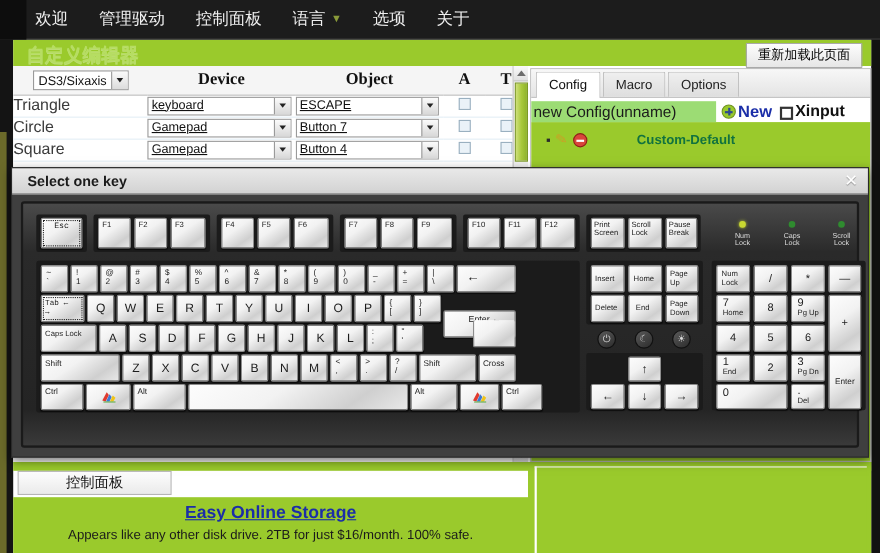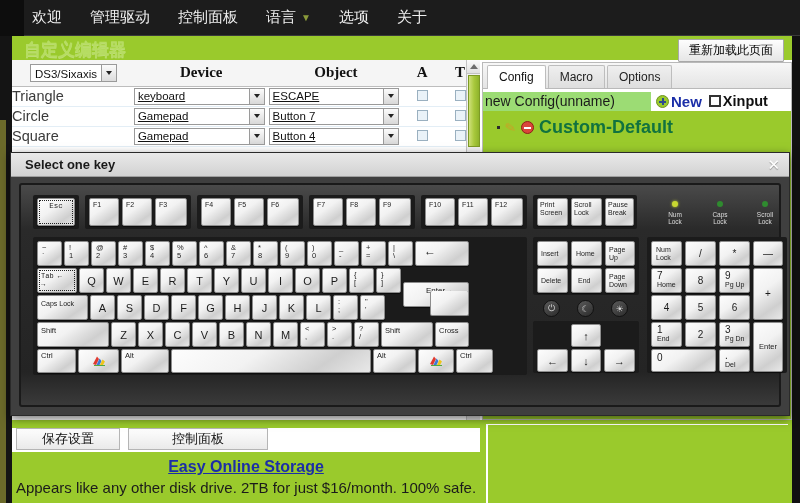--- a/index.html
+++ b/index.html
@@ -142,33 +142,33 @@
   }
   .new-link { display:flex; align-items:center; gap:2px; margin-left:5px; cursor:pointer;}
   .plus-ico {
     width:13px;height:13px;border-radius:50%;
     background:#9aca2c; border:1px solid #6f9220; position:relative; display:inline-block;
   }
   .plus-ico::before,.plus-ico::after{content:"";position:absolute;background:#2e4a8f;}
   .plus-ico::before{left:2px;top:5px;width:7px;height:2px;}
   .plus-ico::after{left:5px;top:2px;width:2px;height:7px;}
   .new-txt { color:#1b2ea8; font-weight:bold; font-size:15px; }
-  .xinput-wrap { display:flex; align-items:center; gap:2px; margin-left:7px; cursor:pointer;}
+  .xinput-wrap { display:flex; align-items:flex-end; gap:2px; margin-left:7px; cursor:pointer;}
   .xinput-cb { width:12px;height:12px;border:2px solid #333;background:#fff;display:inline-block;}
   .xinput-txt { font-weight:bold; font-size:14.5px; color:#111; }
   .cfg-list { background:#9aca2c; height:calc(100% - 48px); padding:6px 0 0 0;}
   .cfg-item { display:flex; align-items:center; gap:5px; padding-left:14px; height:20px; }
   .bullet { width:3px;height:3px;background:#2b2b2b; display:inline-block; }
   .pencil-ico { font-size:13px; color:#c9a227; transform:rotate(-10deg); display:inline-block;}
   .minus-ico {
     width:13px;height:13px;border-radius:50%;background:#d9463b;border:1px solid #8f2017;
     position:relative; display:inline-block;
   }
   .minus-ico::before{content:"";position:absolute;left:2px;top:5px;width:7px;height:2px;background:#fff;}
-  .cfg-item-label { color:#11723f; font-weight:bold; font-size:18px; }
+  .cfg-item-label { color:#11723f; font-weight:bold; font-size:12px;margin-left:40px; }
 
   
   .btn-row {
     position:absolute; left:16px; top:428px; width:464px; height:22px; z-index:7;
     display:flex; gap:8px;
   }
   .flat-btn {
     background:linear-gradient(#fdfdfd,#eaeaea); border:1px solid #b5b5b5;
     font-size:13px; color:#111; display:flex; align-items:center; justify-content:center;
     cursor:pointer;
@@ -179,21 +179,21 @@
 
   
   .ad-area {
     position:absolute; left:12px; top:452px; width:468px; height:51px;
     background:#9aca2c; z-index:6; text-align:center;
   }
   .ad-title {
     color:#1b2ea8; font-weight:bold; font-size:16px; text-decoration:underline;
     margin-top:6px; display:inline-block; cursor:pointer;
   }
-  .ad-sub { color:#1b1b1b; font-size:15px; margin-top:3px; }
+  .ad-sub { color:#1b1b1b; font-size:12px; margin-top:3px; }
   .green-right {
     position:absolute; left:480px; top:420px; width:312px; height:83px;
     background:#9aca2c; z-index:6;
   }
   .green-right-inner {
     position:absolute; left:6px; top:4px; right:4px; bottom:0;
     background:#9aca2c; border-left:2px solid #ffffff; border-top:1px solid #fff;
   }
   .green-mid-band {
     position:absolute; left:12px; top:420px; width:780px; height:8px; background:#9aca2c; z-index:5;
@@ -421,21 +421,20 @@
         <span class="pencil-ico">✎</span>
         <span class="minus-ico"></span>
         <span class="cfg-item-label">Custom-Default</span>
       </div>
     </div>
   </div>
 
   <div class="green-mid-band"></div>
 
   <div class="btn-row">
-    <div class="flat-btn btn-save">保存设置</div>
     <div class="flat-btn btn-panel">控制面板</div>
   </div>
 
   <div class="ad-area">
     <div class="ad-title">Easy Online Storage</div>
     <div class="ad-sub">Appears like any other disk drive. 2TB for just $16/month. 100% safe.</div>
   </div>
   <div class="green-right">
     <div class="green-right-inner"></div>
   </div>

